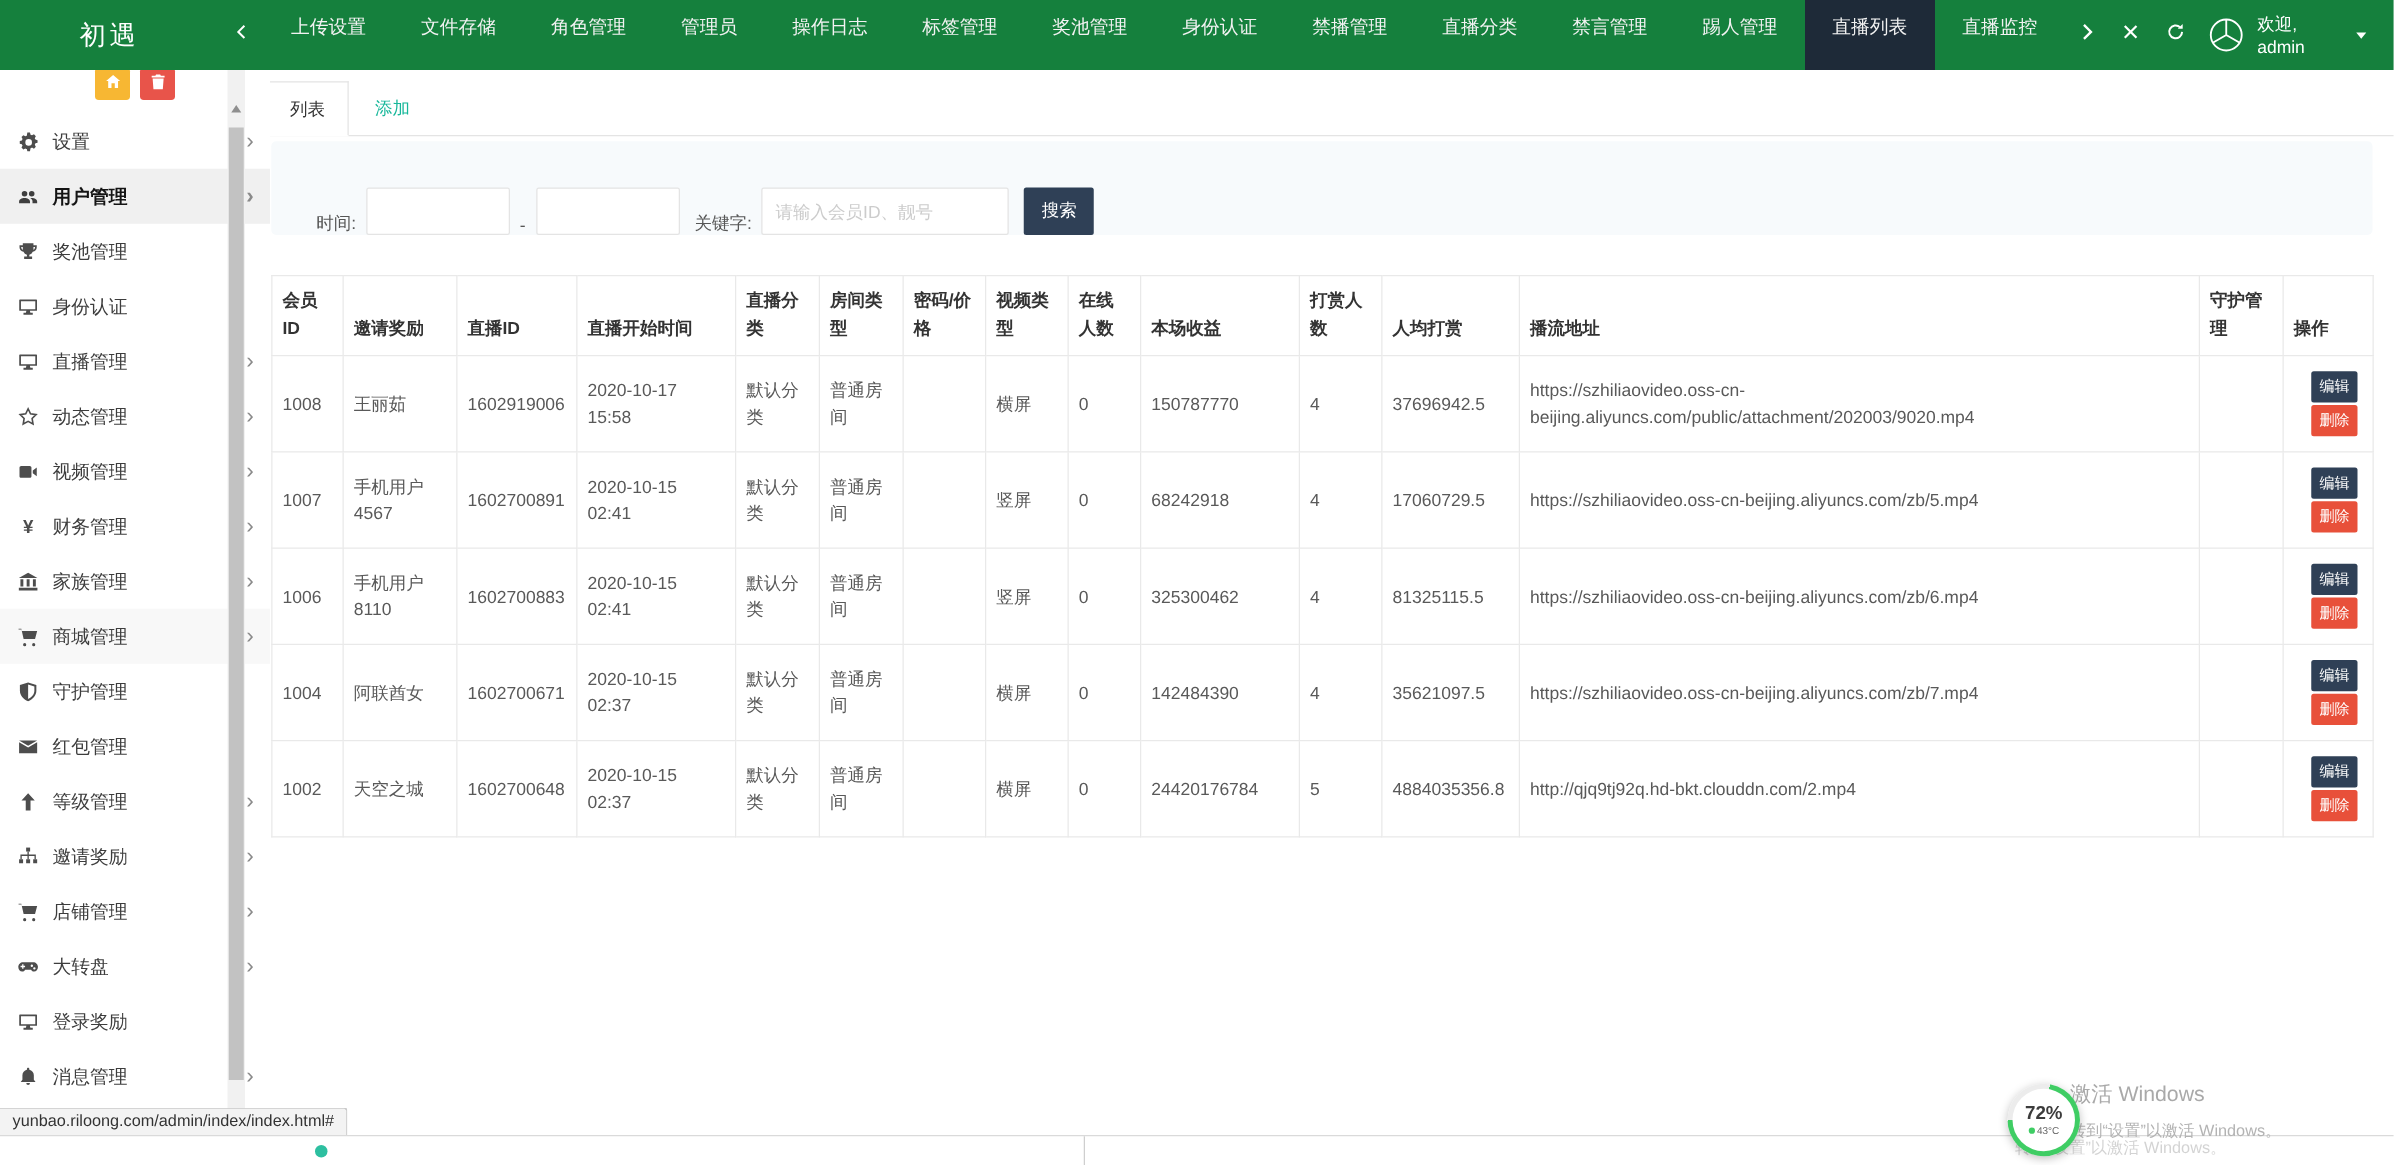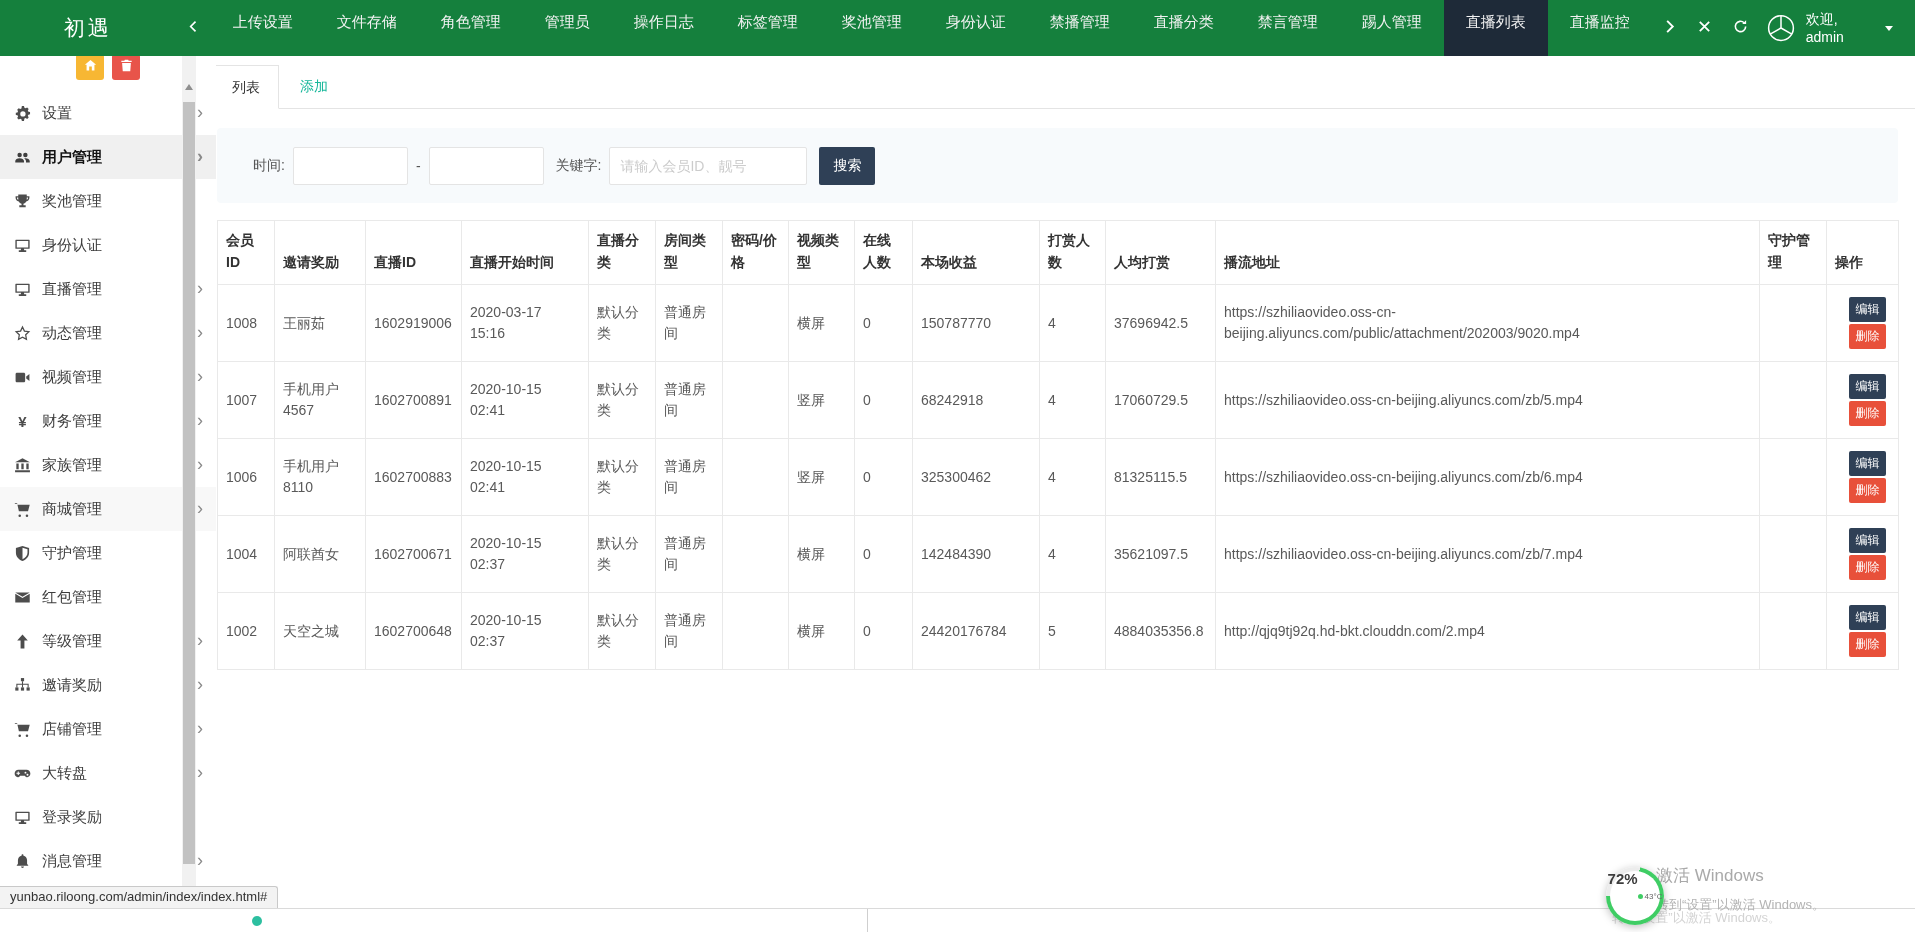--- a/index.html
+++ b/index.html
@@ -43,21 +43,21 @@
   #side-scrollbar .sb-arrow{position:absolute;top:40px;left:3px;width:0;height:0;border-left:4px solid transparent;border-right:4px solid transparent;border-bottom:6px solid #8f8f8f;}
   #side-scrollbar .sb-thumb{position:absolute;top:58px;left:1px;width:12px;height:762px;background:#c2c2c2;}
 
   
   #main{position:absolute;top:44px;left:196px;right:0;bottom:0;background:#fff;}
   .tabbar{position:absolute;top:21px;left:0;right:0;height:44px;border-bottom:1px solid #e4e4e4;display:flex;align-items:stretch;}
   .tab{height:44px;line-height:43px;font-size:14px;cursor:pointer;}
   .tab.active{margin-left:17px;width:66px;text-align:center;background:#fff;border:1px solid #e4e4e4;border-bottom:1px solid #fff;color:#333;}
   .tab.add{padding:0 21px;color:#17b79a;border:none;background:none;}
 
-  .search-panel{position:absolute;top:84px;left:21px;width:1681px;height:75px;background:#f7fafc;border-radius:4px;display:flex;align-items:center;padding-left:36px;font-size:14px;color:#565656;}
+  .search-panel{position:absolute;top:69px;left:21px;width:1681px;height:75px;background:#f7fafc;border-radius:4px;display:flex;align-items:flex-end;padding-left:36px;font-size:14px;color:#565656;}
   .search-panel label{margin-right:8px;white-space:nowrap;}
   .inp{height:38px;border:1px solid #e4e4e4;border-radius:2px;background:#fff;padding:0 10px;font-size:14px;color:#666;outline:none;}
   .inp::placeholder{color:#ccc;}
   .inp.date{width:115px;}
   .inp.keyword{width:198px;}
   .dash{margin:0 8px;color:#555;}
   .kw-label{margin-left:12px;}
   .search-btn{height:38px;margin-left:12px;padding:0 14px;background:#2f4056;color:#fff;font-size:14px;border:none;border-radius:2px;cursor:pointer;}
 
   .table-wrap{position:absolute;top:176px;left:21px;}
@@ -74,21 +74,21 @@
   .bottomstrip{position:absolute;left:0;top:908px;height:24px;right:0;background:#fff;border-top:1px solid #dadada;z-index:50;}
   .strip-dot{position:absolute;left:252px;top:7px;width:10px;height:10px;border-radius:50%;background:#2dbfa0;}
   .strip-divider{position:absolute;left:867px;top:0;width:1px;height:24px;background:#cfcfcf;}
 
   
   .watermark{position:absolute;z-index:55;color:#a9a9a9;white-space:nowrap;}
   .wm1{left:1656px;top:864px;font-size:17px;}
   .wm2{left:1656px;top:896px;font-size:13px;color:#b3b3b3;}
   .wm3{left:1612px;top:909px;font-size:13px;color:rgba(140,140,140,.38);}
   .gauge{position:absolute;left:1606px;top:867px;width:58px;height:58px;border-radius:50%;background:conic-gradient(from 10deg,#3fcd64 0 72%,#ececec 72% 100%);box-shadow:0 2px 8px rgba(0,0,0,.25);z-index:60;cursor:pointer;}
-  .gauge-inner{position:absolute;inset:4px;background:#fff;border-radius:50%;display:flex;flex-direction:row;justify-content:center;}
+  .gauge-inner{position:absolute;inset:4px;background:#fff;border-radius:50%;display:flex;flex-direction:column;align-items:center;justify-content:center;}
   .gauge-pct{font-size:15px;font-weight:700;color:#3c3c3c;line-height:1.1;}
   .gauge-temp{font-size:8px;color:#666;display:flex;align-items:center;gap:2px;margin-top:1px;}
   .gauge-dot{width:5px;height:5px;border-radius:50%;background:#3fcd64;}
 </style>
 </head>
 <body>
 
 <div id="topbar">
   <div class="brand">初遇</div>
   <div class="collapse-btn">
@@ -391,21 +391,21 @@
             <th>播流地址</th>
             <th>守护管理</th>
             <th>操作</th>
           </tr>
       </thead>
       <tbody>
           <tr>
             <td>1008</td>
             <td>王丽茹</td>
             <td>1602919006</td>
-            <td>2020-03-17 15:16</td>
+            <td>2020-10-17 15:58</td>
             <td>默认分类</td>
             <td>普通房间</td>
             <td></td>
             <td>横屏</td>
             <td>0</td>
             <td>150787770</td>
             <td>4</td>
             <td>37696942.5</td>
             <td>https://szhiliaovideo.oss-cn-beijing.aliyuncs.com/public/attachment/202003/9020.mp4</td>
             <td></td>

